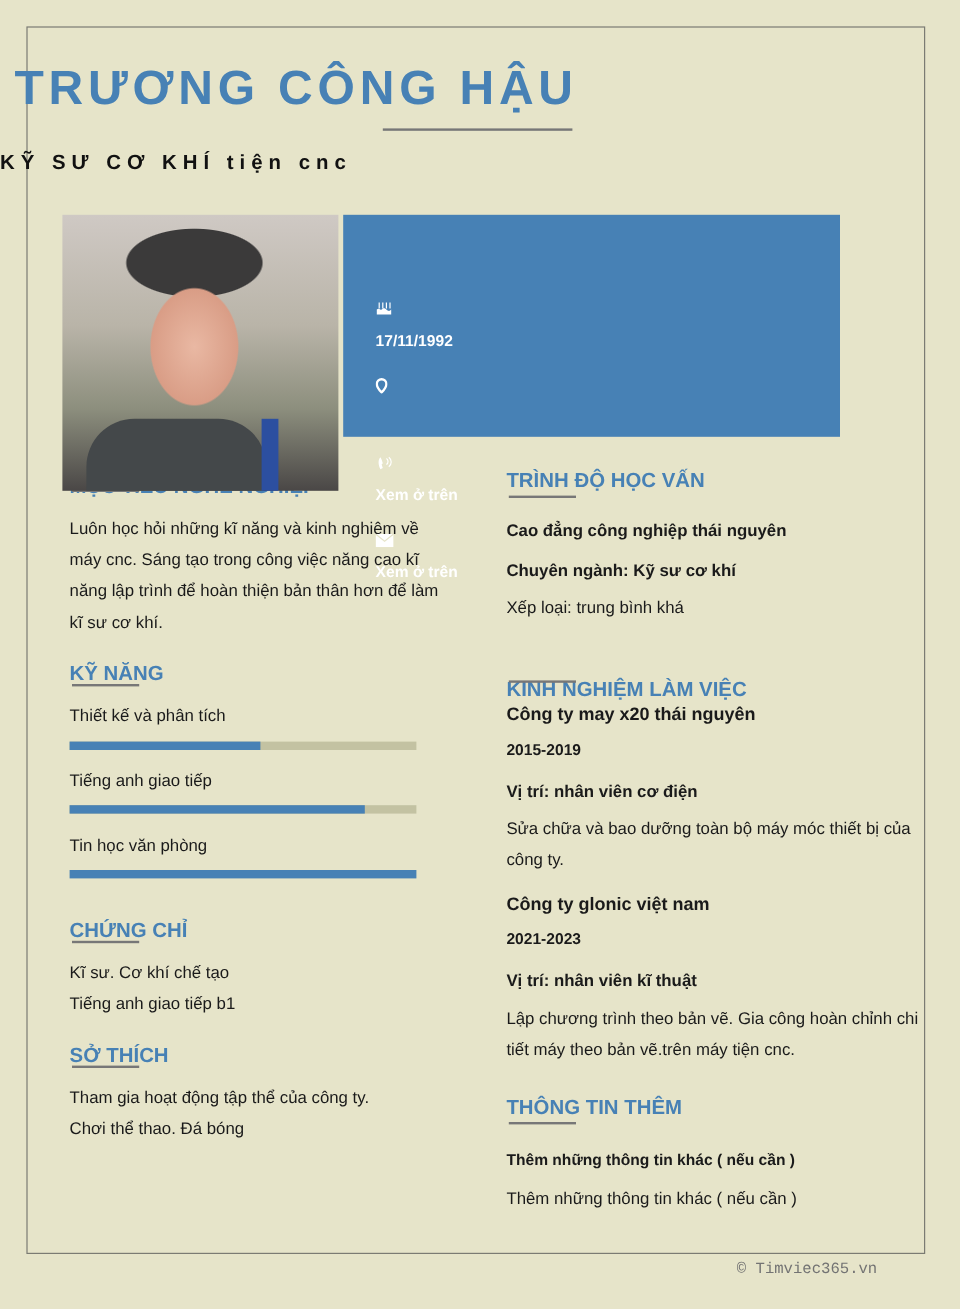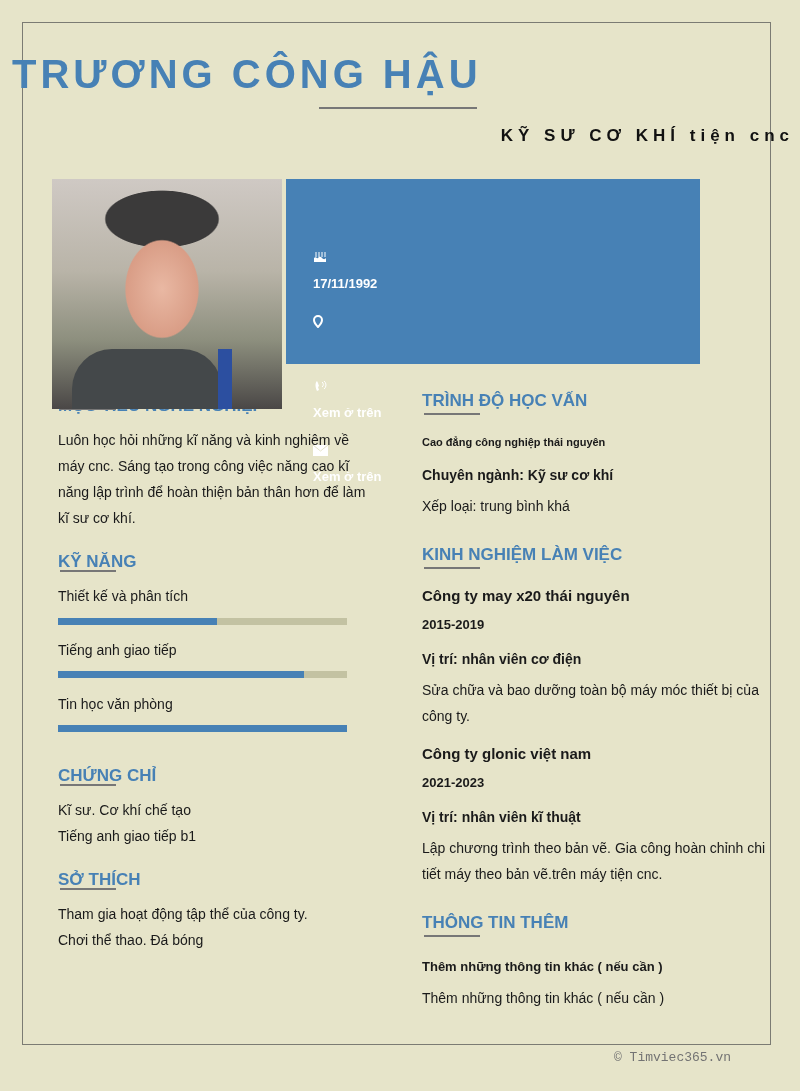--- a/index.html
+++ b/index.html
@@ -1,20 +1,20 @@
 <!DOCTYPE html>
 <html><head>
 <meta charset="utf-8">
 <style>
   html, body { margin:0; padding:0; }
   body { width:800px; height:1091px; background:#e6e4c9; position:relative; overflow:hidden; font-family:"Liberation Sans", sans-serif; color:#1a1a1a; }
   .frame { position:absolute; left:22px; top:22px; width:749px; height:1023px; border:1px solid #7b7b73; box-sizing:border-box; }
   .name { position:absolute; left:0; width:794px; top:52px; text-align:left; font-size:40px; font-weight:bold; letter-spacing:4px; color:#4781b5;margin-left:12px; }
   .name-rule { position:absolute; left:319px; top:107px; width:158px; height:2px; background:#777; }
-  .jobtitle { position:absolute; left:0; width:794px; top:126px; text-align:right; font-size:17px; font-weight:bold; letter-spacing:5px; color:#111; }
+  .jobtitle { position:absolute; left:0; width:794px; top:126px; text-align:left; font-size:17px; font-weight:bold; letter-spacing:5px; color:#111; }
   .photo { position:absolute; left:52px; top:179px; width:230px; height:230px; z-index:3;
     background: radial-gradient(ellipse 60px 80px at 110px 110px, #e9b8a3 0%, #d99d86 60%, transparent 62%),
                 radial-gradient(ellipse 80px 40px at 110px 40px, #3b3a3a 0%, #3b3a3a 70%, transparent 72%),
                 linear-gradient(180deg, #cfc9c4 0%, #b9b4a8 40%, #8d8f7e 70%, #4a4746 100%); }
   .photo .shirt { position:absolute; left:20px; bottom:0; width:150px; height:60px; background:#44484a; border-radius:40px 40px 0 0; }
   .photo .flag { position:absolute; left:166px; bottom:0; width:14px; height:60px; background:#2c4fa0; }
   .contact { position:absolute; left:286px; top:179px; width:414px; height:185px; background:#4781b5; z-index:2; }
   .phone-box { position:absolute; left:24px; top:22px; width:327px; height:33px; border:1px dashed #fff; box-sizing:border-box; color:#fff; font-weight:bold; font-size:17px; text-align:right; padding-right:28px; line-height:31px; }
   .cicon { position:absolute; color:#fff; font-size:13px; left:27px; }
   .ctext { position:absolute; color:#fff; font-size:13px; font-weight:bold; left:27px; white-space:nowrap; }
@@ -95,25 +95,25 @@
 <div class="p" style="left:58px; top:797px;">Kĩ sư. Cơ khí chế tạo</div>
 <div class="p" style="left:58px; top:823px;">Tiếng anh giao tiếp b1</div>
 
 <div class="sec-h" style="left:58px; top:870px;">SỞ THÍCH</div>
 <div class="sec-rule" style="left:60px; top:888px;"></div>
 <div class="p" style="left:58px; top:901px;">Tham gia hoạt động tập thể của công ty.</div>
 <div class="p" style="left:58px; top:927px;">Chơi thể thao. Đá bóng</div>
 
 <div class="sec-h" style="left:422px; top:391px;">TRÌNH ĐỘ HỌC VẤN</div>
 <div class="sec-rule" style="left:424px; top:413px;"></div>
-<div class="p b" style="left:422px; top:429px; font-size:11px;">Cao đẳng công nghiệp thái nguyên</div>
+<div class="p b" style="left:422px; top:429px; font-size:14px;">Cao đẳng công nghiệp thái nguyên</div>
 <div class="p b" style="left:422px; top:462px;">Chuyên ngành: Kỹ sư cơ khí</div>
 <div class="p" style="left:422px; top:493px;">Xếp loại: trung bình khá</div>
 
-<div class="sec-h" style="left:422px; top:545px;">KINH NGHIỆM LÀM VIỆC</div>
+<div class="sec-h" style="left:422px; top:565px;">KINH NGHIỆM LÀM VIỆC</div>
 <div class="sec-rule" style="left:424px; top:567px;"></div>
 <div class="p b" style="left:422px; top:583px; font-size:15px;">Công ty may x20 thái nguyên</div>
 <div class="p b" style="left:422px; top:612px; font-size:13px;">2015-2019</div>
 <div class="p b" style="left:422px; top:646px;">Vị trí: nhân viên cơ điện</div>
 <div class="p" style="left:422px; top:677px; width:345px;">Sửa chữa và bao dưỡng toàn bộ máy móc thiết bị của công ty.</div>
 <div class="p b" style="left:422px; top:741px; font-size:15px;">Công ty glonic việt nam</div>
 <div class="p b" style="left:422px; top:770px; font-size:13px;">2021-2023</div>
 <div class="p b" style="left:422px; top:804px;">Vị trí: nhân viên kĩ thuật</div>
 <div class="p" style="left:422px; top:835px; width:345px;">Lập chương trình theo bản vẽ. Gia công hoàn chỉnh chi tiết máy theo bản vẽ.trên máy tiện cnc.</div>
 

